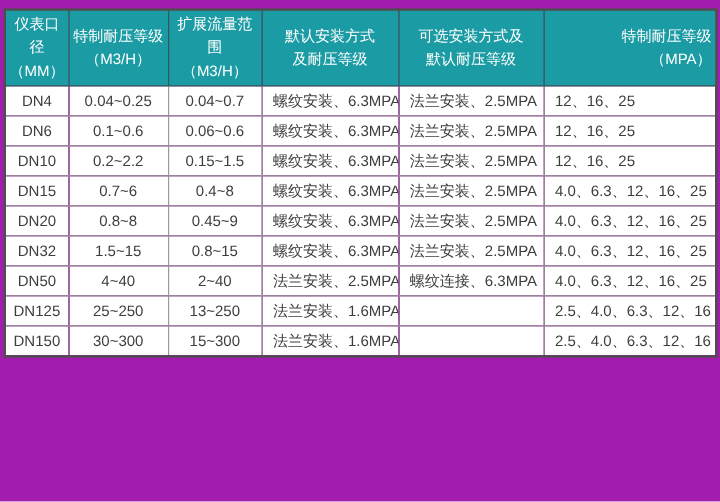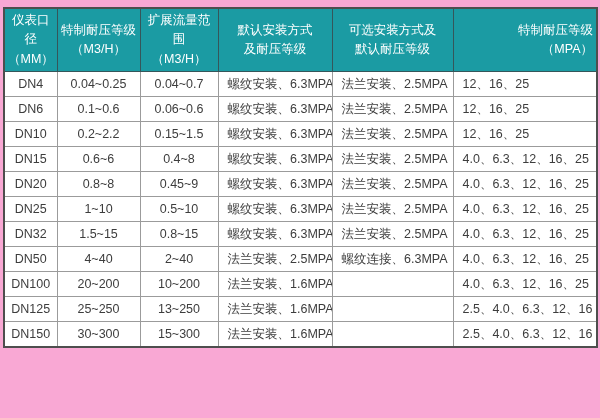--- a/index.html
+++ b/index.html
@@ -4,21 +4,21 @@
 <style>
   html, body {
     margin: 0;
     padding: 0;
     background: #ffffff;
   }
   .page {
     position: relative;
     width: 600px;
     height: 418px;
-    background: #f9a8d4;
+    background: #a21caf;
     overflow: hidden;
     font-family: "Liberation Sans", "DejaVu Sans", sans-serif;
   }
   table.spec {
     position: absolute;
     left: 3px;
     top: 7px;
     width: 593px;
     border-collapse: collapse;
     table-layout: fixed;
@@ -114,64 +114,48 @@
       <tr>
         <td>DN10</td>
         <td>0.2~2.2</td>
         <td>0.15~1.5</td>
         <td class="left">螺纹安装、6.3MPA</td>
         <td class="left">法兰安装、2.5MPA</td>
         <td class="left">12、16、25</td>
       </tr>
       <tr>
         <td>DN15</td>
-        <td>0.6~6</td>
+        <td>0.7~6</td>
         <td>0.4~8</td>
         <td class="left">螺纹安装、6.3MPA</td>
         <td class="left">法兰安装、2.5MPA</td>
         <td class="left">4.0、6.3、12、16、25</td>
       </tr>
       <tr>
         <td>DN20</td>
         <td>0.8~8</td>
         <td>0.45~9</td>
-        <td class="left">螺纹安装、6.3MPA</td>
-        <td class="left">法兰安装、2.5MPA</td>
-        <td class="left">4.0、6.3、12、16、25</td>
-      </tr>
-      <tr>
-        <td>DN25</td>
-        <td>1~10</td>
-        <td>0.5~10</td>
         <td class="left">螺纹安装、6.3MPA</td>
         <td class="left">法兰安装、2.5MPA</td>
         <td class="left">4.0、6.3、12、16、25</td>
       </tr>
       <tr>
         <td>DN32</td>
         <td>1.5~15</td>
         <td>0.8~15</td>
         <td class="left">螺纹安装、6.3MPA</td>
         <td class="left">法兰安装、2.5MPA</td>
         <td class="left">4.0、6.3、12、16、25</td>
       </tr>
       <tr>
         <td>DN50</td>
         <td>4~40</td>
         <td>2~40</td>
         <td class="left">法兰安装、2.5MPA</td>
         <td class="left">螺纹连接、6.3MPA</td>
-        <td class="left">4.0、6.3、12、16、25</td>
-      </tr>
-      <tr>
-        <td>DN100</td>
-        <td>20~200</td>
-        <td>10~200</td>
-        <td class="left">法兰安装、1.6MPA</td>
-        <td class="left"></td>
         <td class="left">4.0、6.3、12、16、25</td>
       </tr>
       <tr>
         <td>DN125</td>
         <td>25~250</td>
         <td>13~250</td>
         <td class="left">法兰安装、1.6MPA</td>
         <td class="left"></td>
         <td class="left">2.5、4.0、6.3、12、16</td>
       </tr>

